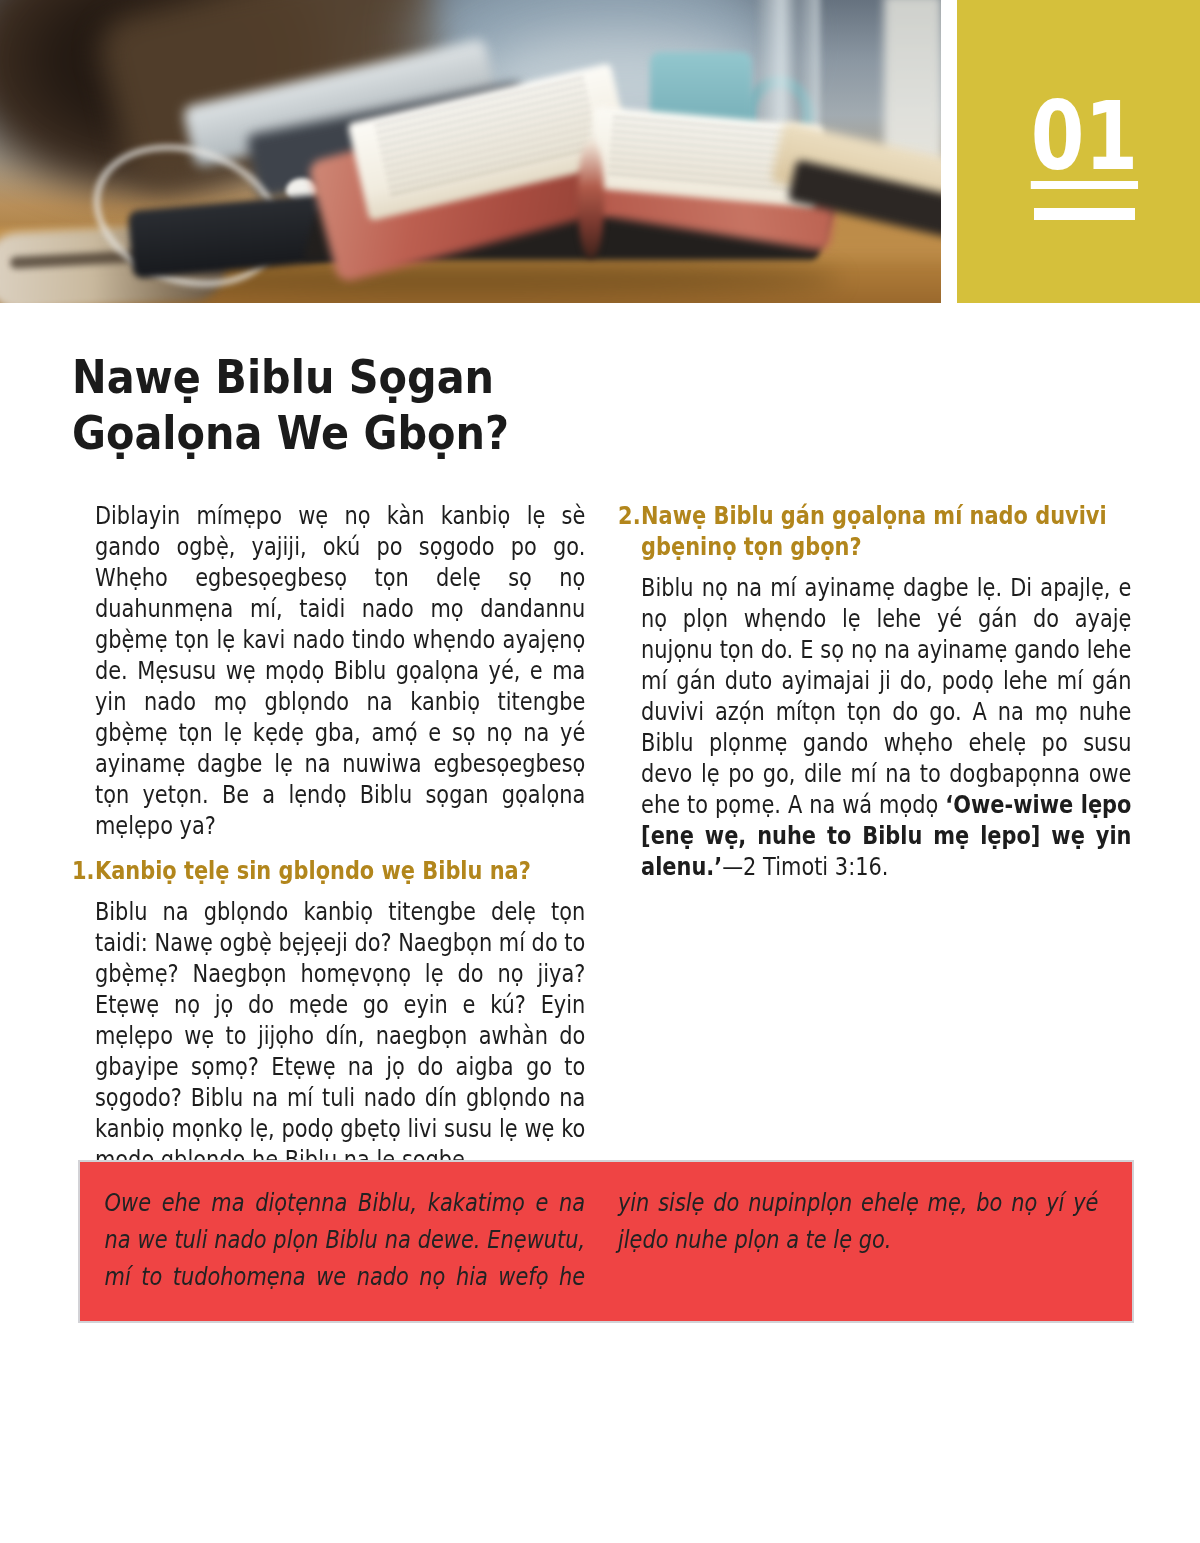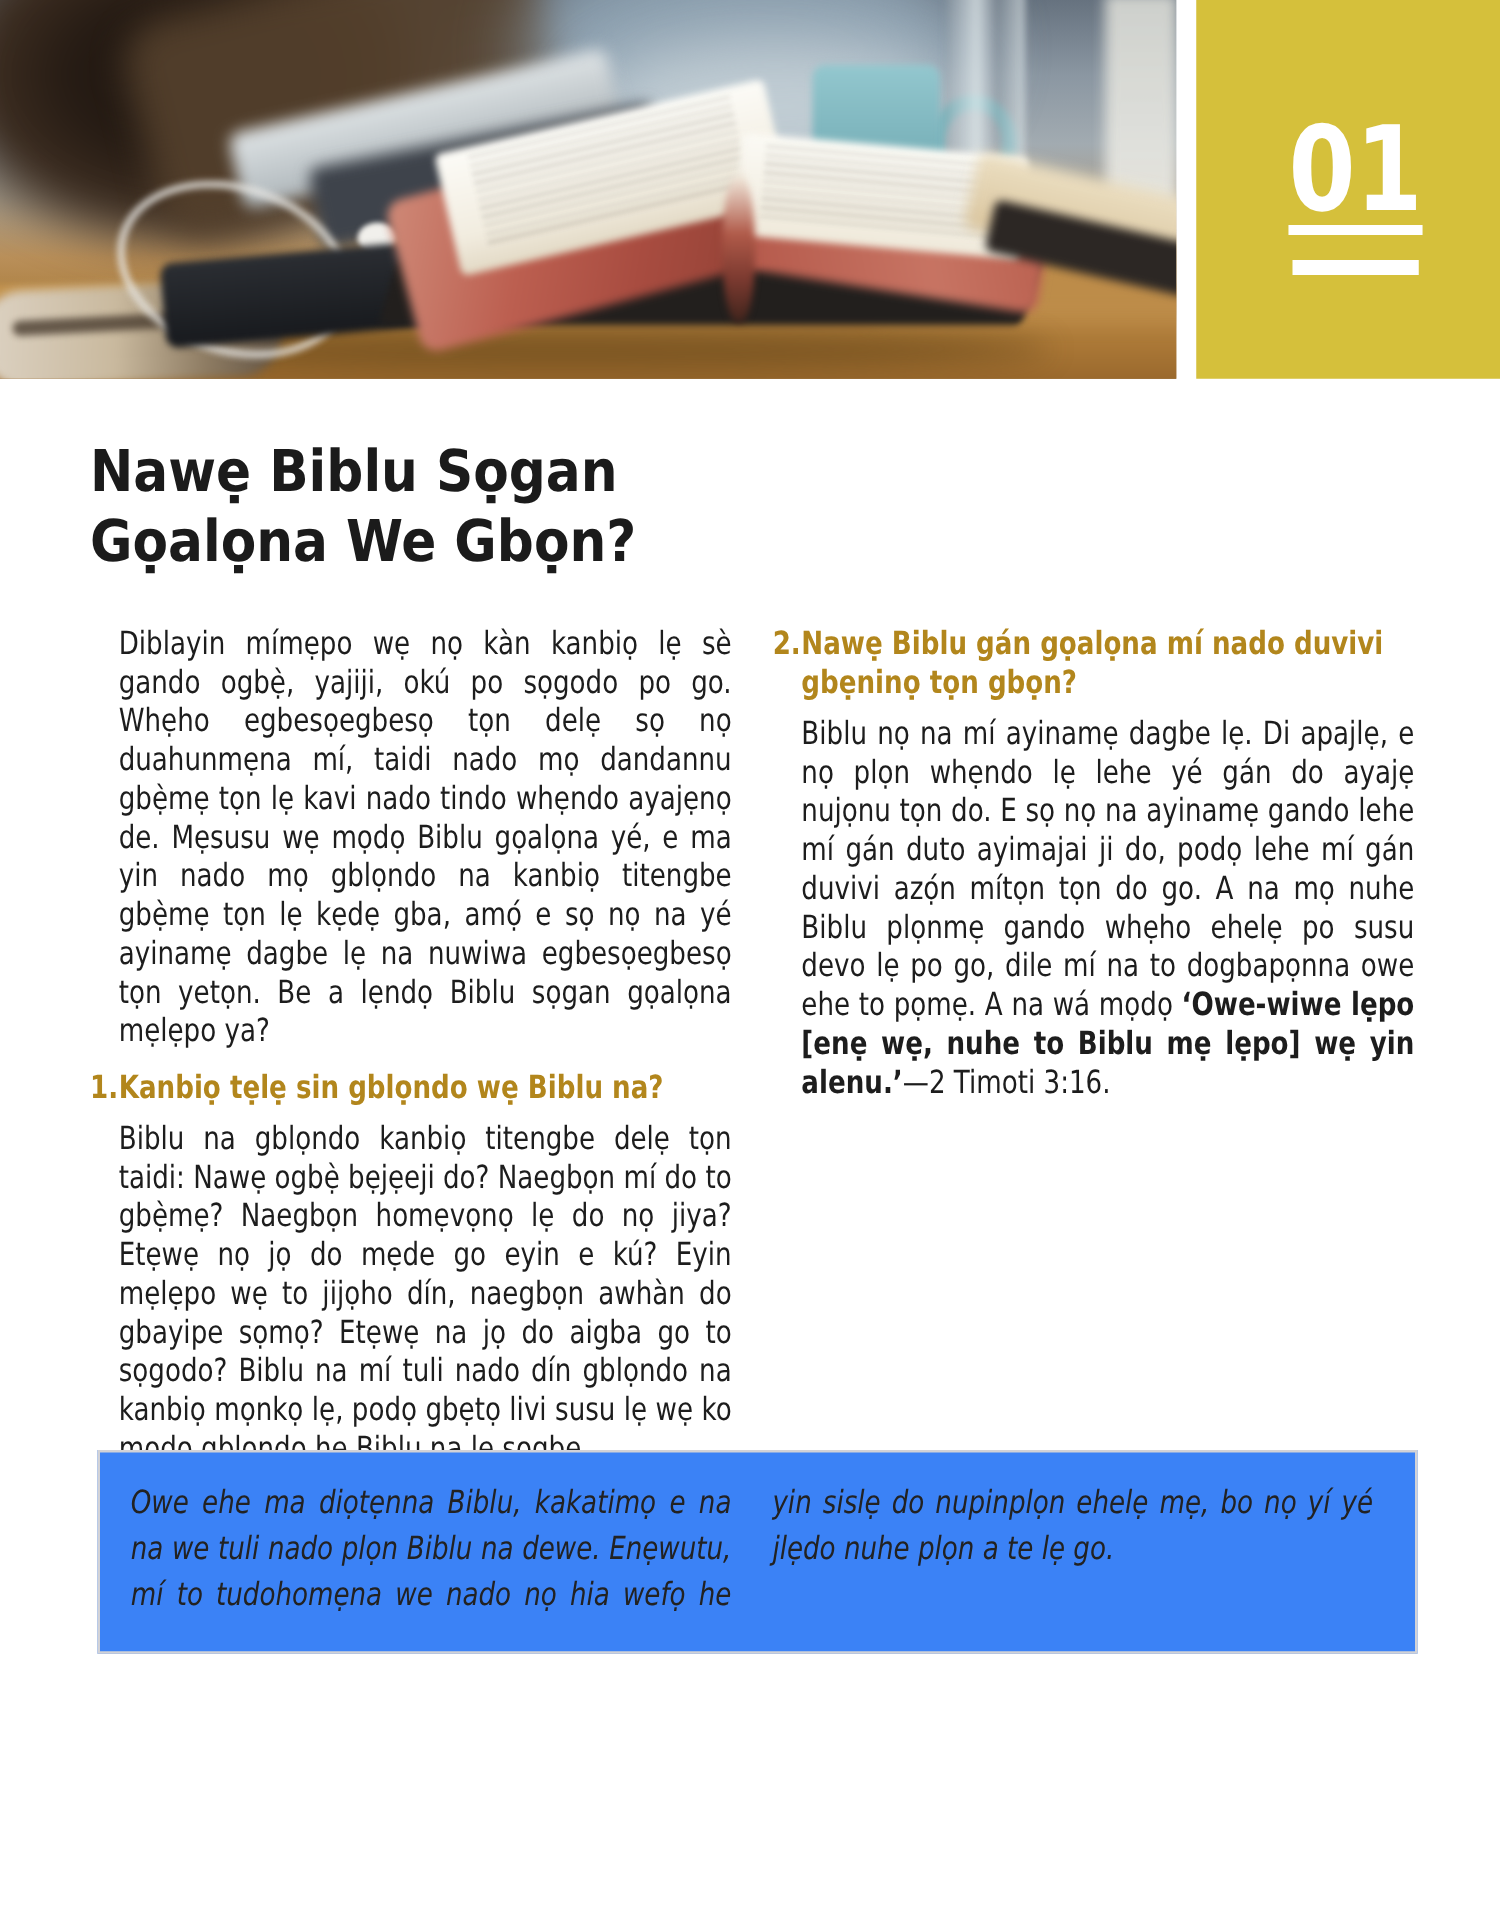--- a/index.html
+++ b/index.html
@@ -70,21 +70,21 @@
   .col{width:626px;}
   .para{margin:0;padding-left:28px;text-align:justify;}
   .subhead{
     margin:14px 0 10px;padding-left:28px;text-indent:-28px;
     font-weight:bold;color:#b2861c;font-size:25.5px;line-height:31px;
   }
   .col-right .subhead{margin-top:0;}
   .subhead-num{display:inline-block;width:28px;text-indent:0;}
 
   
-  .footbox{position:absolute;left:78px;top:1160px;width:1052px;border:2px solid #d2d2d6;background:#3b82f6;}
+  .footbox{position:absolute;left:78px;top:1160px;width:1052px;border:2px solid #d2d2d6;background:#ef4444;}
   .footnote-text{
     width:1272px;transform:scaleX(.82);transform-origin:0 0;box-sizing:border-box;
     padding:22px 30px 26px;column-count:2;column-gap:40px;
     font-style:italic;font-size:25.5px;line-height:37px;text-align:justify;color:#222;
   }
 </style>
 </head>
 <body>
 
 <div class="page">

